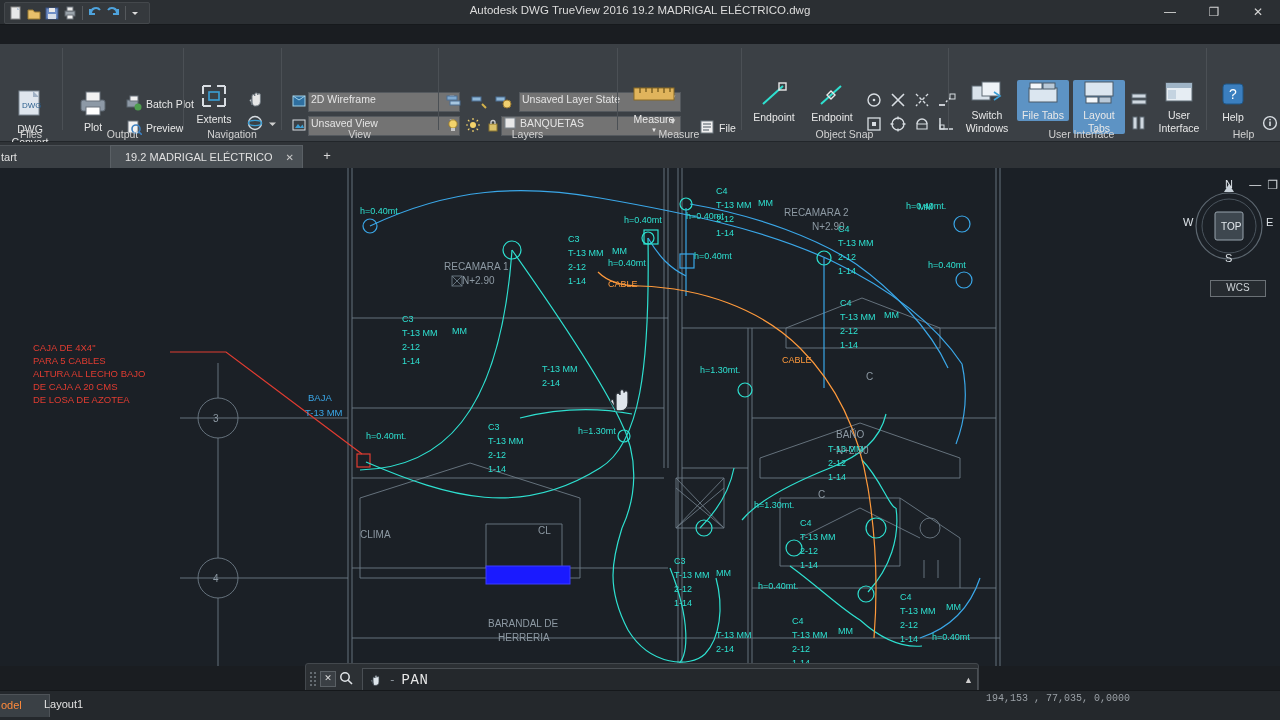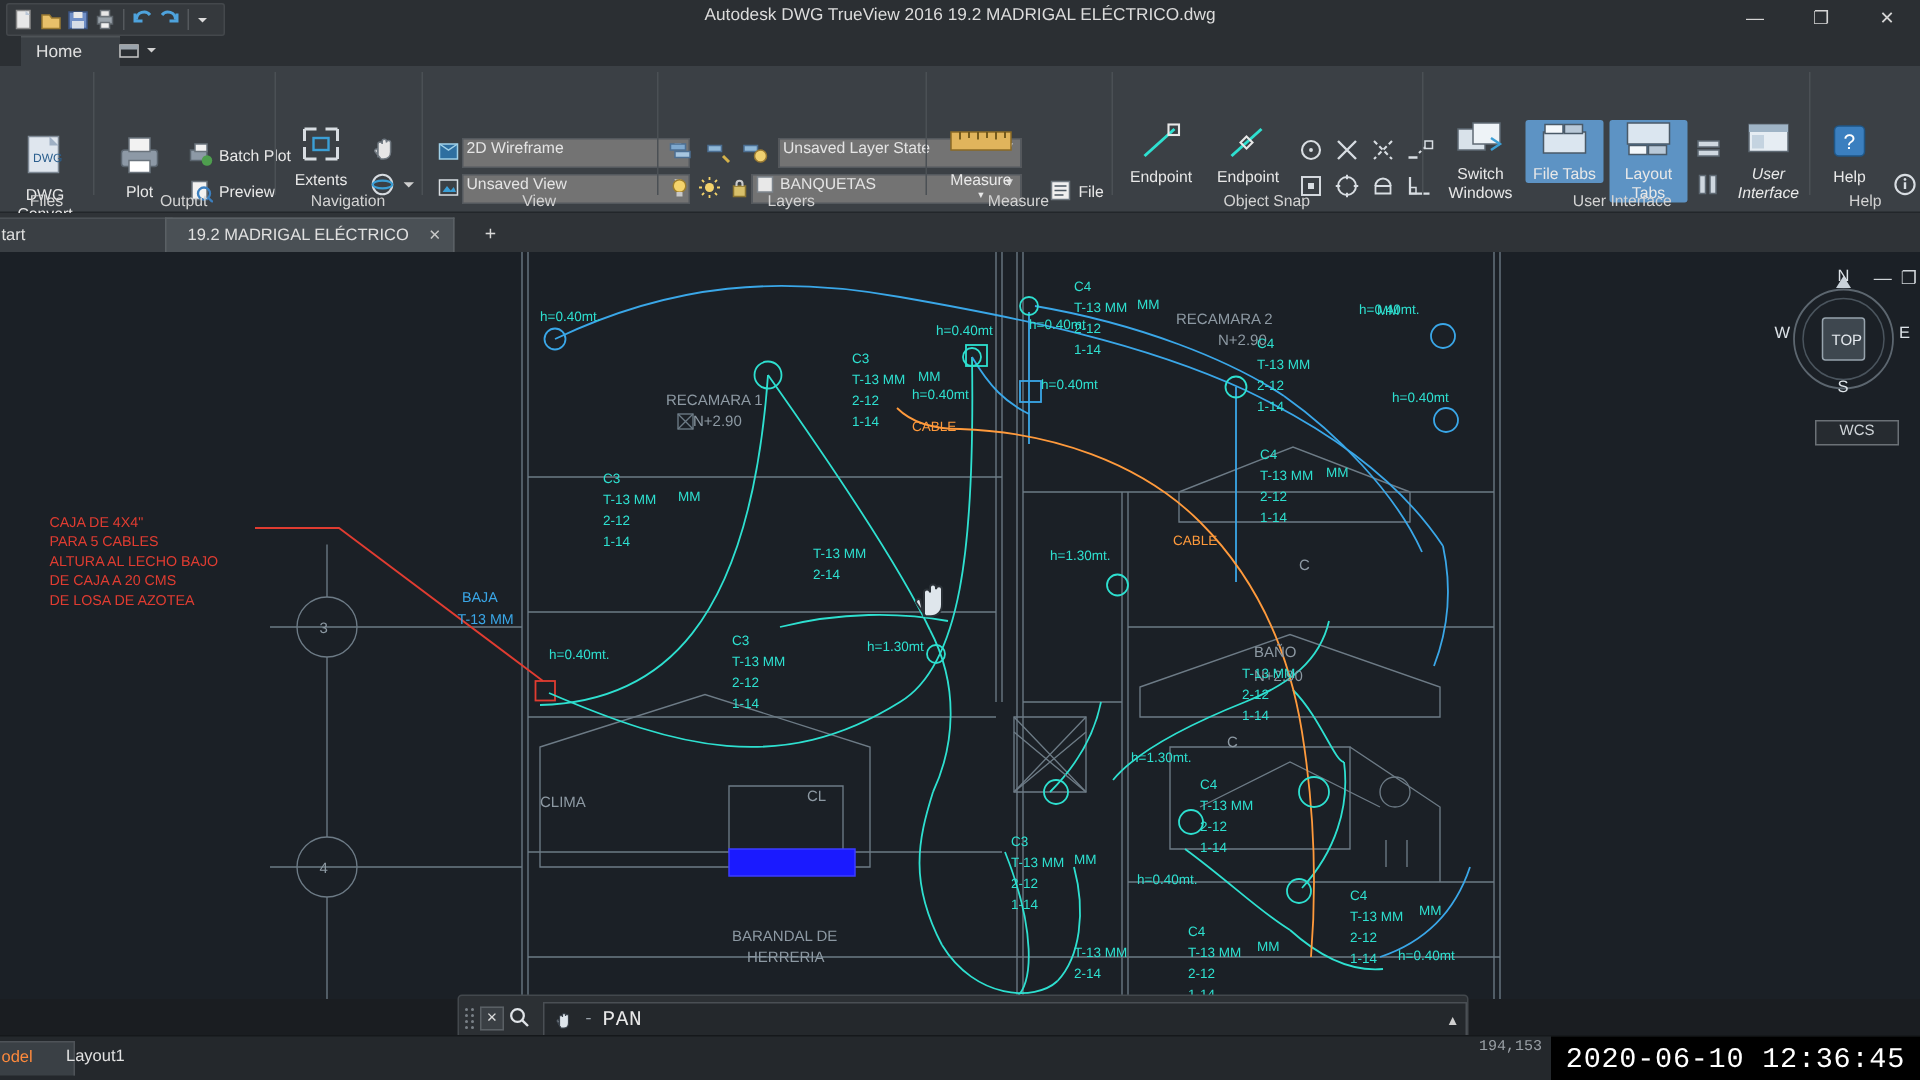--- a/index.html
+++ b/index.html
@@ -127,33 +127,20 @@
 
     <div class="title-text">Autodesk DWG TrueView 2016    19.2 MADRIGAL ELÉCTRICO.dwg</div>
 
     <div class="wbtns">
       <div class="wbtn">—</div>
       <div class="wbtn">❐</div>
       <div class="wbtn close">✕</div>
     </div>
   </div>
 
-  <div class="ribtabs">
-    <div class="appbtn"></div>
-    <div class="ribtab active" style="left:14px;width:46px;">Home</div>
-    <div class="ribtab-extra">
-      <svg width="16" height="12">
-          <rect x="2" y="2" width="12" height="8" fill="none" stroke="#c8c8c8"></rect>
-          <rect x="2" y="2" width="12" height="3" fill="#9aa3ab"></rect>
-        </svg>
-      <svg width="8" height="10">
-          <path d="M1 3l3 3 3-3z" fill="#d0d0d0"></path>
-        </svg>
-    </div>
-  </div>
 
   <div class="ribbon">
 
     <div class="panel" style="left:0;width:62px;">
       <div class="bigbtn" style="left:4px;top:44px;">
         <span class="ico">
           <svg width="32" height="32">
               <rect x="5" y="3" width="20" height="24" fill="#dfe6ee" stroke="#7f8a96"></rect>
               <path d="M19 3l6 6h-6z" fill="#9fb0c4"></path>
               <text x="8" y="20" font-size="8" fill="#2b5f8e" font-family="Liberation Sans">DWG</text>
@@ -518,21 +505,21 @@
       </div>
       <div class="smallbtn" style="left:178px;top:70px;">
         <span class="ico">
           <svg width="18" height="16">
               <rect x="3" y="2" width="4" height="12" fill="#cfd8e0" stroke="#5f6a74"></rect>
               <rect x="10" y="2" width="4" height="12" fill="#cfd8e0" stroke="#5f6a74"></rect>
             </svg>
         </span>
       </div>
 
-      <div class="bigbtn" style="left:202px;top:36px;width:56px;font-style:italic;">
+      <div class="bigbtn" style="left:202px;top:36px;width:56px;">
         <span class="ico">
           <svg width="32" height="26">
               <rect x="3" y="3" width="26" height="18" fill="#e6edf3" stroke="#5f6a74"></rect>
               <rect x="3" y="3" width="26" height="5" fill="#9fb4c6"></rect>
               <rect x="5" y="10" width="8" height="9" fill="#c4d3e0"></rect>
             </svg>
         </span>
         <div class="lbl">User</div>
         <div class="lbl">Interface</div>
       </div>
@@ -888,16 +875,15 @@
       <span style="color:#9aa3ab;margin-right:6px;font-family:'Liberation Mono',monospace;">-</span>
       <span class="txt">PAN</span>
       <span class="caret">▲</span>
     </div>
   </div>
 
   <div class="statusbar">
     <div class="stab active" style="left:-8px;width:40px;">odel</div>
     <div class="stab" style="left:36px;">Layout1</div>
     <div class="coords">194,153 , 77,035, 0,0000</div>
-    <div class="clock">2020-06-10  12:36:45</div>
   </div>
 
 </div>
 
 </body></html>

